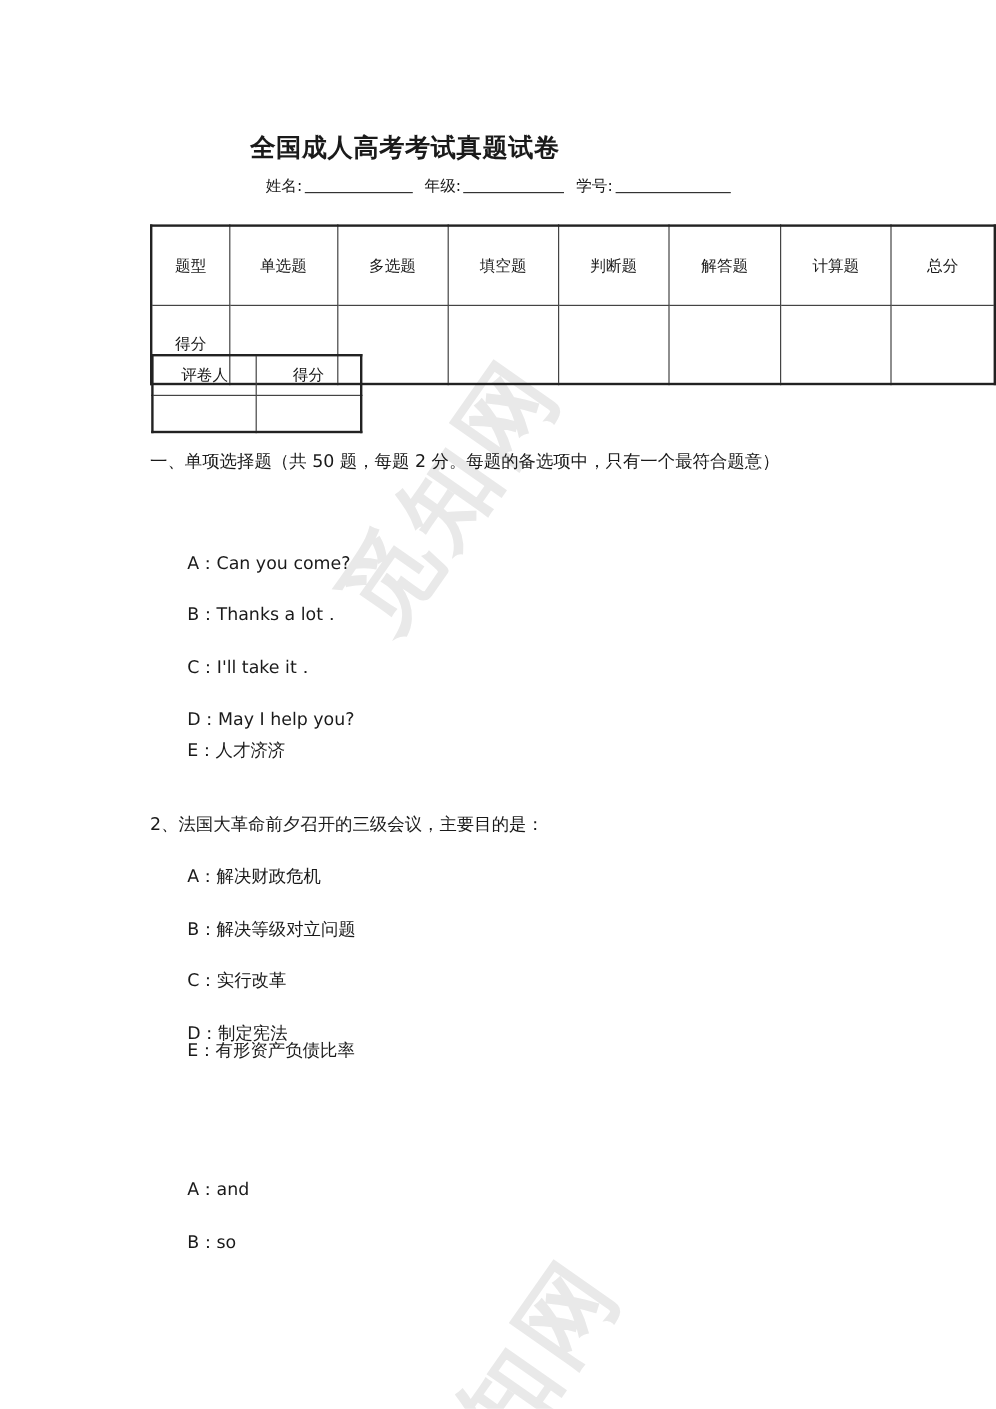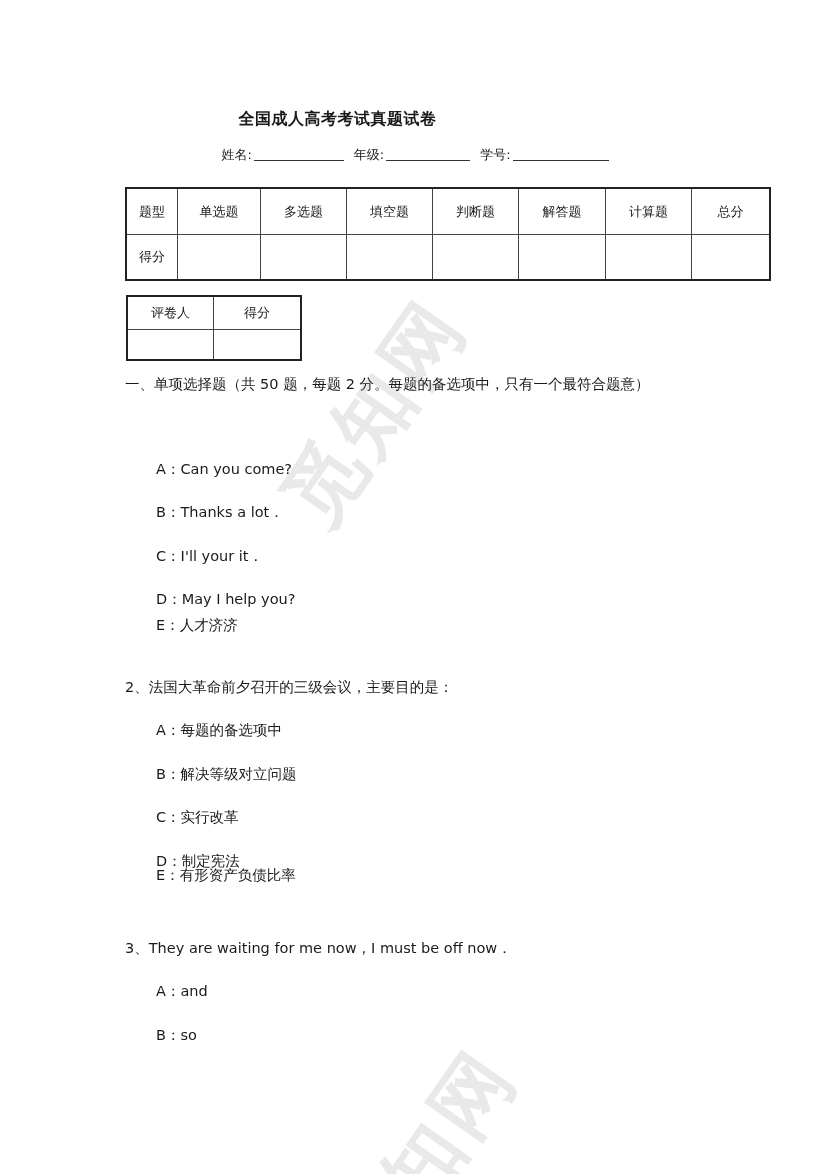--- a/index.html
+++ b/index.html
@@ -7,31 +7,31 @@
          font-family: "DejaVu Sans", "Liberation Sans", sans-serif; color: #1a1a1a; }
   .page { position: absolute; left: 0; top: 0; width: 830px; height: 1174px; }
 
   .watermark { position: absolute; color: #e9e9e9; font-weight: bold;
                font-size: 78px; letter-spacing: 6px; transform: rotate(-55deg);
                white-space: nowrap; user-select: none; pointer-events: none; z-index: 0; }
   .wm1 { left: 250px; top: 360px; }
   .wm2 { left: 300px; top: 1110px; }
 
   .title { position: absolute; left: 0; width: 675px; top: 109px; text-align: center;
-           font-size: 16px; font-weight: bold; letter-spacing: 0.5px; z-index: 1; }
+           font-size: 21px; font-weight: bold; letter-spacing: 0.5px; z-index: 1; }
 
   .info-line { position: absolute; top: 146px; left: 0; width: 830px; display: flex;
                justify-content: center; font-size: 13px; z-index: 1; }
   .info-field { display: flex; align-items: flex-start; margin: 0 5px; }
   .info-blank { display: inline-block; border-bottom: 1px solid #333; height: 14px; margin-left: 2px; }
   .b1 { width: 90px; } .b2 { width: 84px; } .b3 { width: 96px; }
 
   table { border-collapse: collapse; position: absolute; z-index: 1; }
   .score-table { left: 125px; top: 187px; border: 2px solid #222; }
-  .score-table td { border: 1px solid #444; font-size: 13px; text-align: center; padding: 4px; }
+  .score-table td { border: 1px solid #444; font-size: 13px; text-align: center; padding: 14px; }
   .score-table tr.r1 td { height: 37px; }
   .score-table tr.r2 td { height: 36px; }
 
   .grader-table { left: 126px; top: 295px; border: 2px solid #222; }
   .grader-table td { border: 1px solid #444; font-size: 13px; text-align: center; padding: 4px; }
   .grader-table tr.r1 td { height: 24px; }
   .grader-table tr.r2 td { height: 21px; }
 
   .line { position: absolute; font-size: 14.5px; white-space: nowrap; z-index: 1; }
   .q { left: 125px; }
@@ -97,28 +97,27 @@
       <td></td>
       <td></td>
     </tr>
   </tbody>
     </table>
 
   <div class="line q" style="top:375px">一、单项选择题（共 50 题，每题 2 分。每题的备选项中，只有一个最符合题意）</div>
 
   <div class="line opt" style="top:460px">A：Can you come?</div>
   <div class="line opt" style="top:503px">B：Thanks a lot．</div>
-  <div class="line opt" style="top:547px">C：I'll your it．</div>
+  <div class="line opt" style="top:547px">C：I'll take it．</div>
   <div class="line opt" style="top:590px">D：May I help you?</div>
   <div class="line opt" style="top:616px">E：人才济济</div>
 
   <div class="line q" style="top:678px">2、法国大革命前夕召开的三级会议，主要目的是：</div>
-  <div class="line opt" style="top:721px">A：每题的备选项中</div>
+  <div class="line opt" style="top:721px">A：解决财政危机</div>
   <div class="line opt" style="top:765px">B：解决等级对立问题</div>
   <div class="line opt" style="top:808px">C：实行改革</div>
   <div class="line opt" style="top:852px">D：制定宪法</div>
   <div class="line opt" style="top:866px">E：有形资产负债比率</div>
 
-  <div class="line q" style="top:939px">3、They are waiting for me now，I must be off now．</div>
   <div class="line opt" style="top:982px">A：and</div>
   <div class="line opt" style="top:1026px">B：so</div>
 
 </div>
 
 </body></html>

